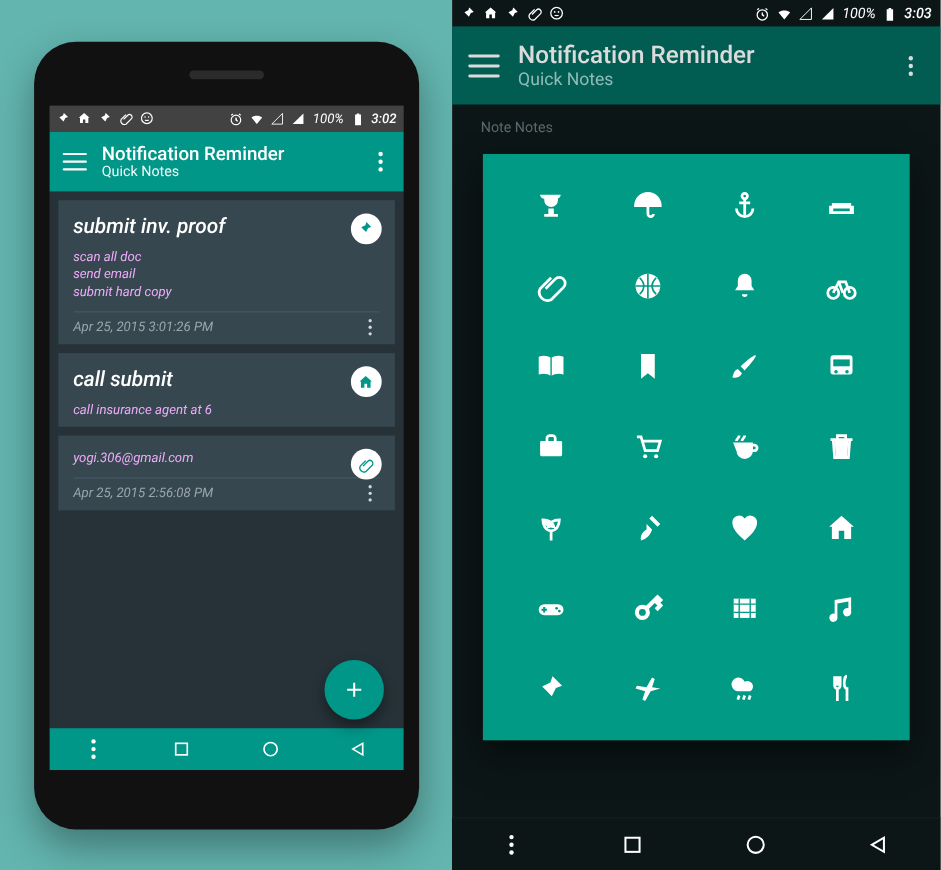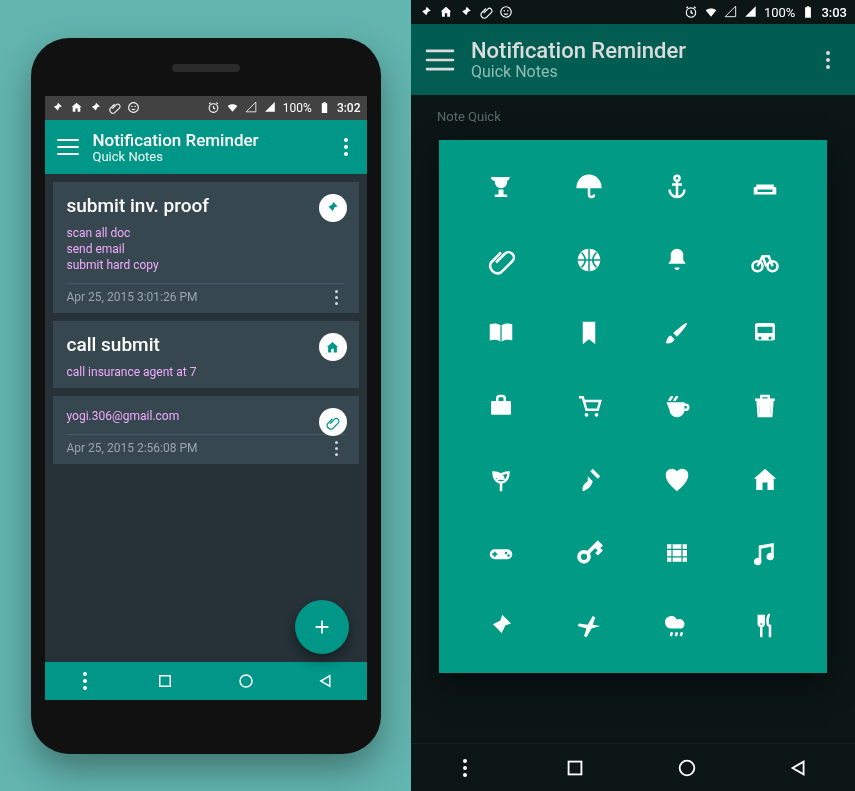--- a/index.html
+++ b/index.html
@@ -6,37 +6,37 @@
 body { width: 855px; height: 791px; background: #fff; display: flex; overflow: hidden; }
 
 
 .left-panel { width: 411px; height: 791px; background: #63b5af; display: flex; align-items: center; justify-content: center; }
 .phone-frame { width: 350px; height: 716px; background: #111; border-radius: 38px; box-shadow: 0 16px 36px rgba(0,0,0,.35); padding: 58px 14px 54px 14px; position: relative; }
 .phone-speaker { position: absolute; top: 26px; left: 50%; transform: translateX(-50%); width: 68px; height: 8px; background: #2b2b2b; border-radius: 4px; }
 .phone-screen { width: 100%; height: 100%; background: #263238; overflow: hidden; position: relative; display: flex; flex-direction: column; }
 
 
 .status-bar { height: 24px; background: #424242; display: flex; align-items: center; justify-content: space-between; padding: 0 6px; font-size: 12px; color: #fff; }
-.status-left, .status-right { display: flex; align-items: center; gap: 6px; }
+.status-left, .status-right { display: flex; align-items: flex-end; gap: 6px; font-style: italic; }
 .status-bar svg { width: 13px; height: 13px; fill: #fff; }
 .status-right .clock { font-weight: 500; }
 
 
 .app-bar { background: #009688; padding: 10px 12px; display: flex; align-items: center; gap: 14px; }
 .hamburger { width: 22px; height: 16px; display: flex; flex-direction: column; justify-content: space-between; }
 .hamburger span { display: block; height: 2px; background: #fff; border-radius: 1px; }
 .app-bar-titles { flex: 1; color: #fff; }
 .app-bar-title { font-size: 17px; font-weight: 500; }
 .app-bar-sub { font-size: 13px; opacity: .95; margin-top: -1px; }
 .vdots { width: 18px; display: flex; flex-direction: column; align-items: center; gap: 3px; }
 .vdots i { width: 4px; height: 4px; background: #fff; border-radius: 50%; }
 
 
 .note-list { flex: 1; overflow: hidden; }
-.card { background: #37474f; margin: 8px 8px 0 8px; padding: 12px 14px 8px 14px; position: relative; color: #cfd8dc; }
+.card { background: #37474f; margin: 8px 8px 0 8px; padding: 12px 14px 8px 14px; position: relative; color: #cfd8dc; font-style: italic; }
 .card-title { font-size: 19px; font-weight: 500; color: #fff; margin-bottom: 8px; }
 .card-body { font-size: 12px; line-height: 1.35; color: #f0abfc; white-space: pre-line; }
 .card-footer { display: flex; align-items: flex-start; justify-content: space-between; border-top: 1px solid #455a64; margin-top: 10px; padding-top: 6px; }
 .card-time { font-size: 12px; color: #9aa6ab; }
 .card-menu { width: 16px; display: flex; flex-direction: column; align-items: center; gap: 3px; }
 .card-menu i { width: 3px; height: 3px; background: #cfd8dc; border-radius: 50%; }
 .card-icon { position: absolute; top: 12px; right: 12px; width: 28px; height: 28px; background: #fff; border-radius: 50%; display: flex; align-items: center; justify-content: center; }
 .card-icon svg { width: 15px; height: 15px; fill: #009688; }
 
 .fab { position: absolute; right: 18px; bottom: 46px; width: 54px; height: 54px; background: #009688; border-radius: 50%; display: flex; align-items: center; justify-content: center; box-shadow: 0 6px 12px rgba(0,0,0,.4); }
@@ -291,21 +291,21 @@
           </div>
         </div>
 
         <div class="card">
           <div class="card-icon">
               <svg>
                 <use href="#i-home"></use>
               </svg>
             </div>
           <div class="card-title">call submit</div>
-          <div class="card-body">call insurance agent at 7</div>
+          <div class="card-body">call insurance agent at 6</div>
         </div>
 
 
         <div class="card">
           <div class="card-icon">
               <svg style="color:#009688">
                 <use href="#i-clip"></use>
               </svg>
             </div>
           <div class="card-body">yogi.306@gmail.com</div>
@@ -399,21 +399,21 @@
       <div class="app-bar-title">Notification Reminder</div>
       <div class="app-bar-sub">Quick Notes</div>
     </div>
     <div class="vdots">
         <i></i>
         <i></i>
         <i></i>
       </div>
   </div>
 
-  <div class="rp-note-hint">Note Quick</div>
+  <div class="rp-note-hint">Note Notes</div>
 
   <div class="rp-body">
     <div class="icon-picker">
       <div class="ic">
           <svg>
             <use href="#i-trophy"></use>
           </svg>
         </div>
       <div class="ic">
           <svg style="color:#fff">

